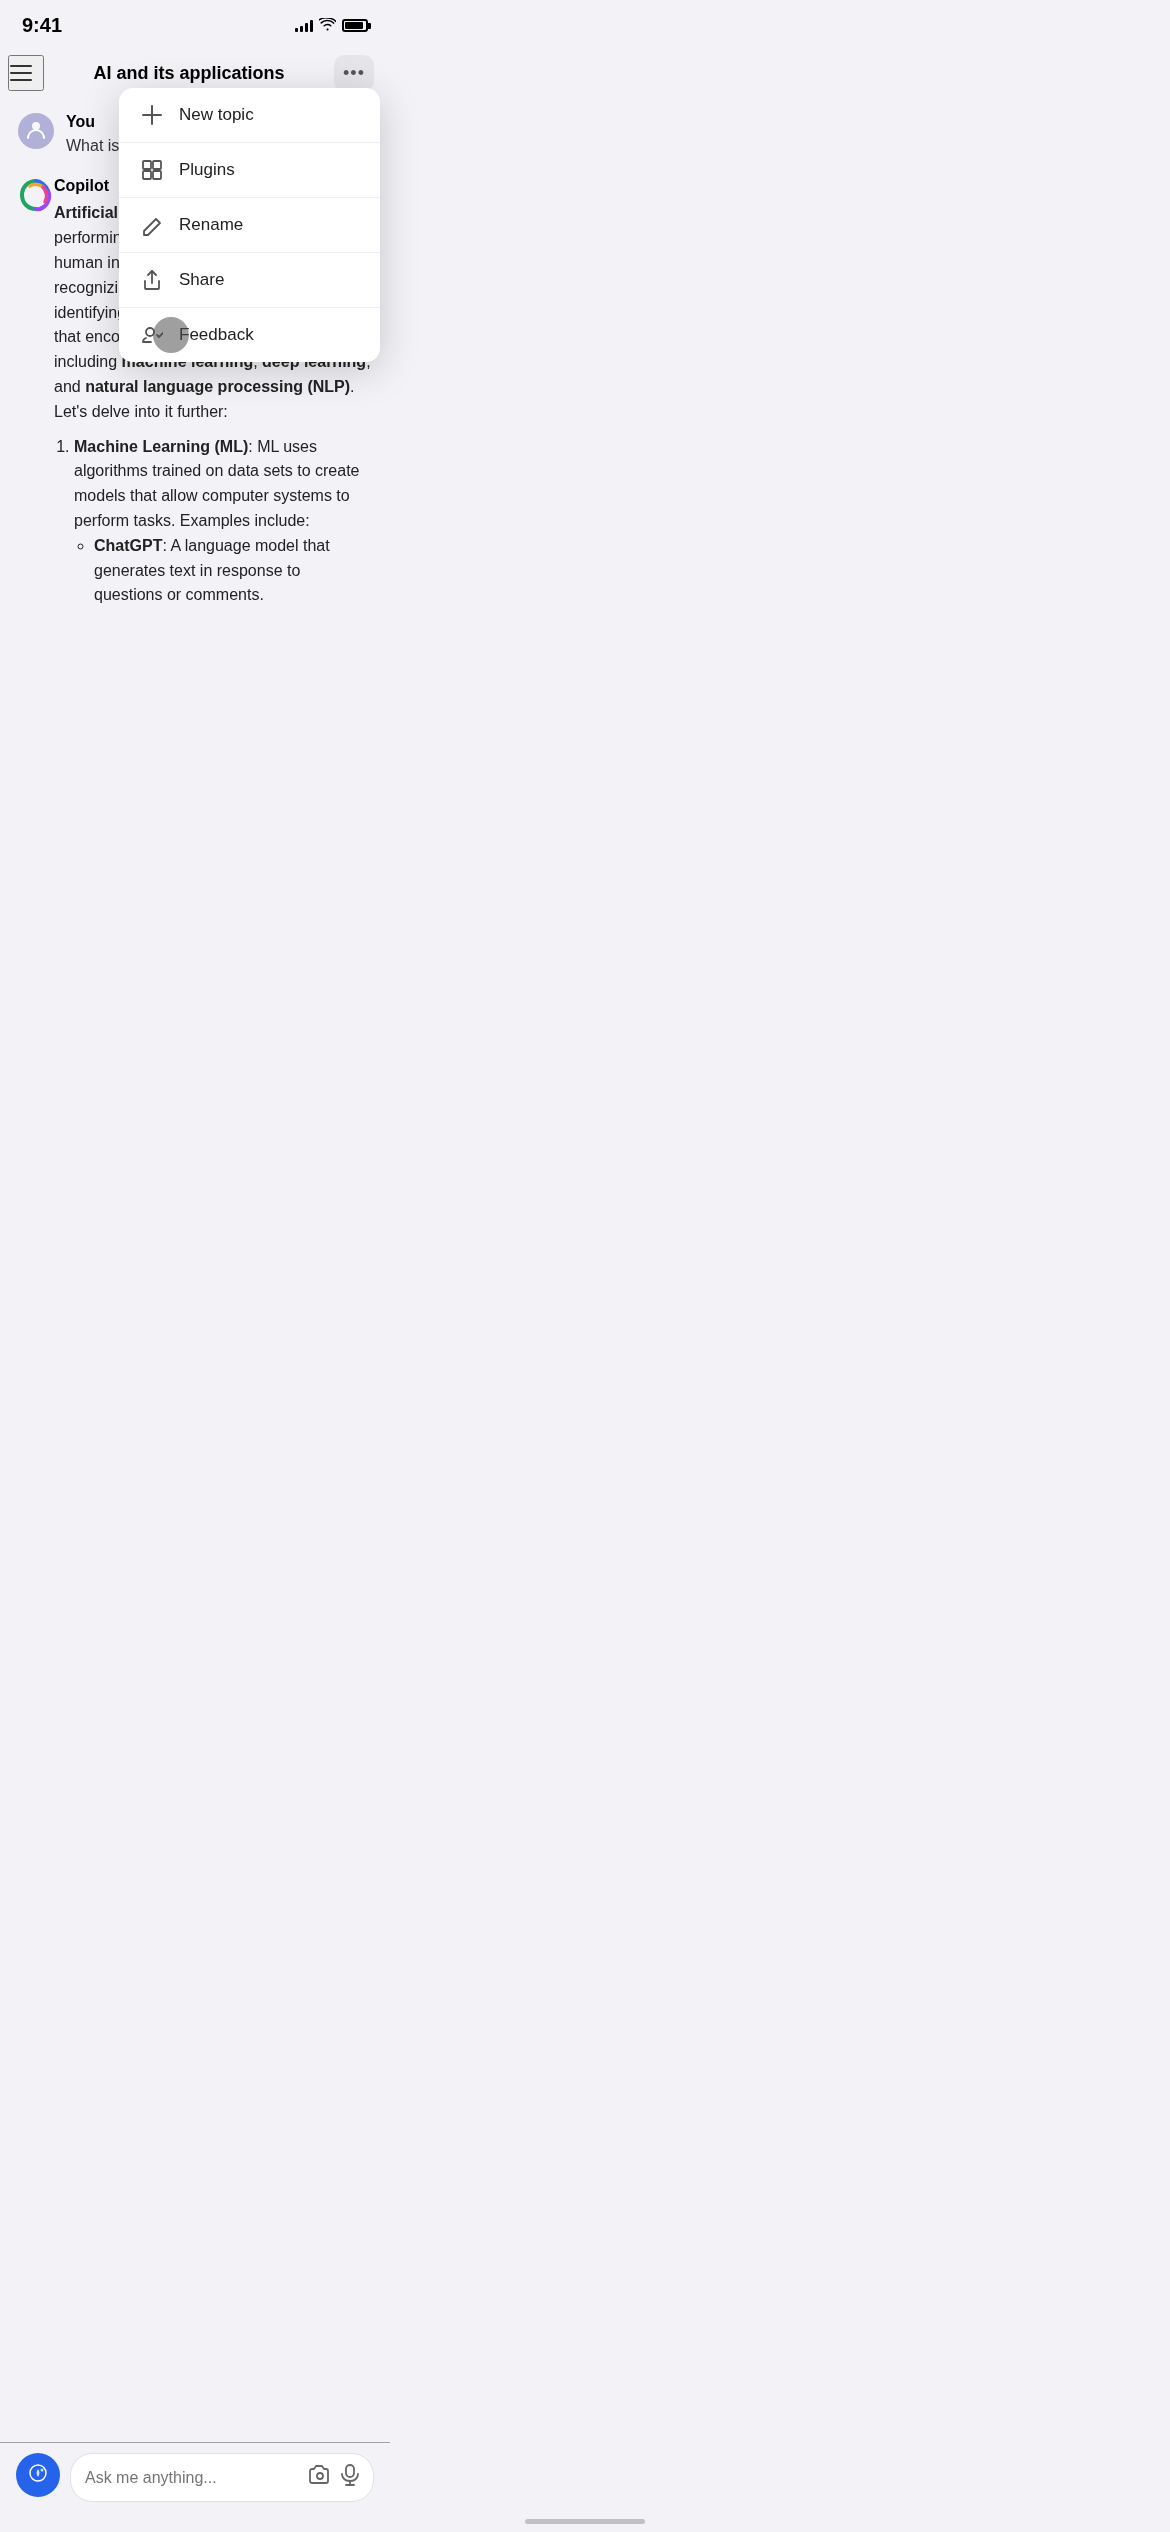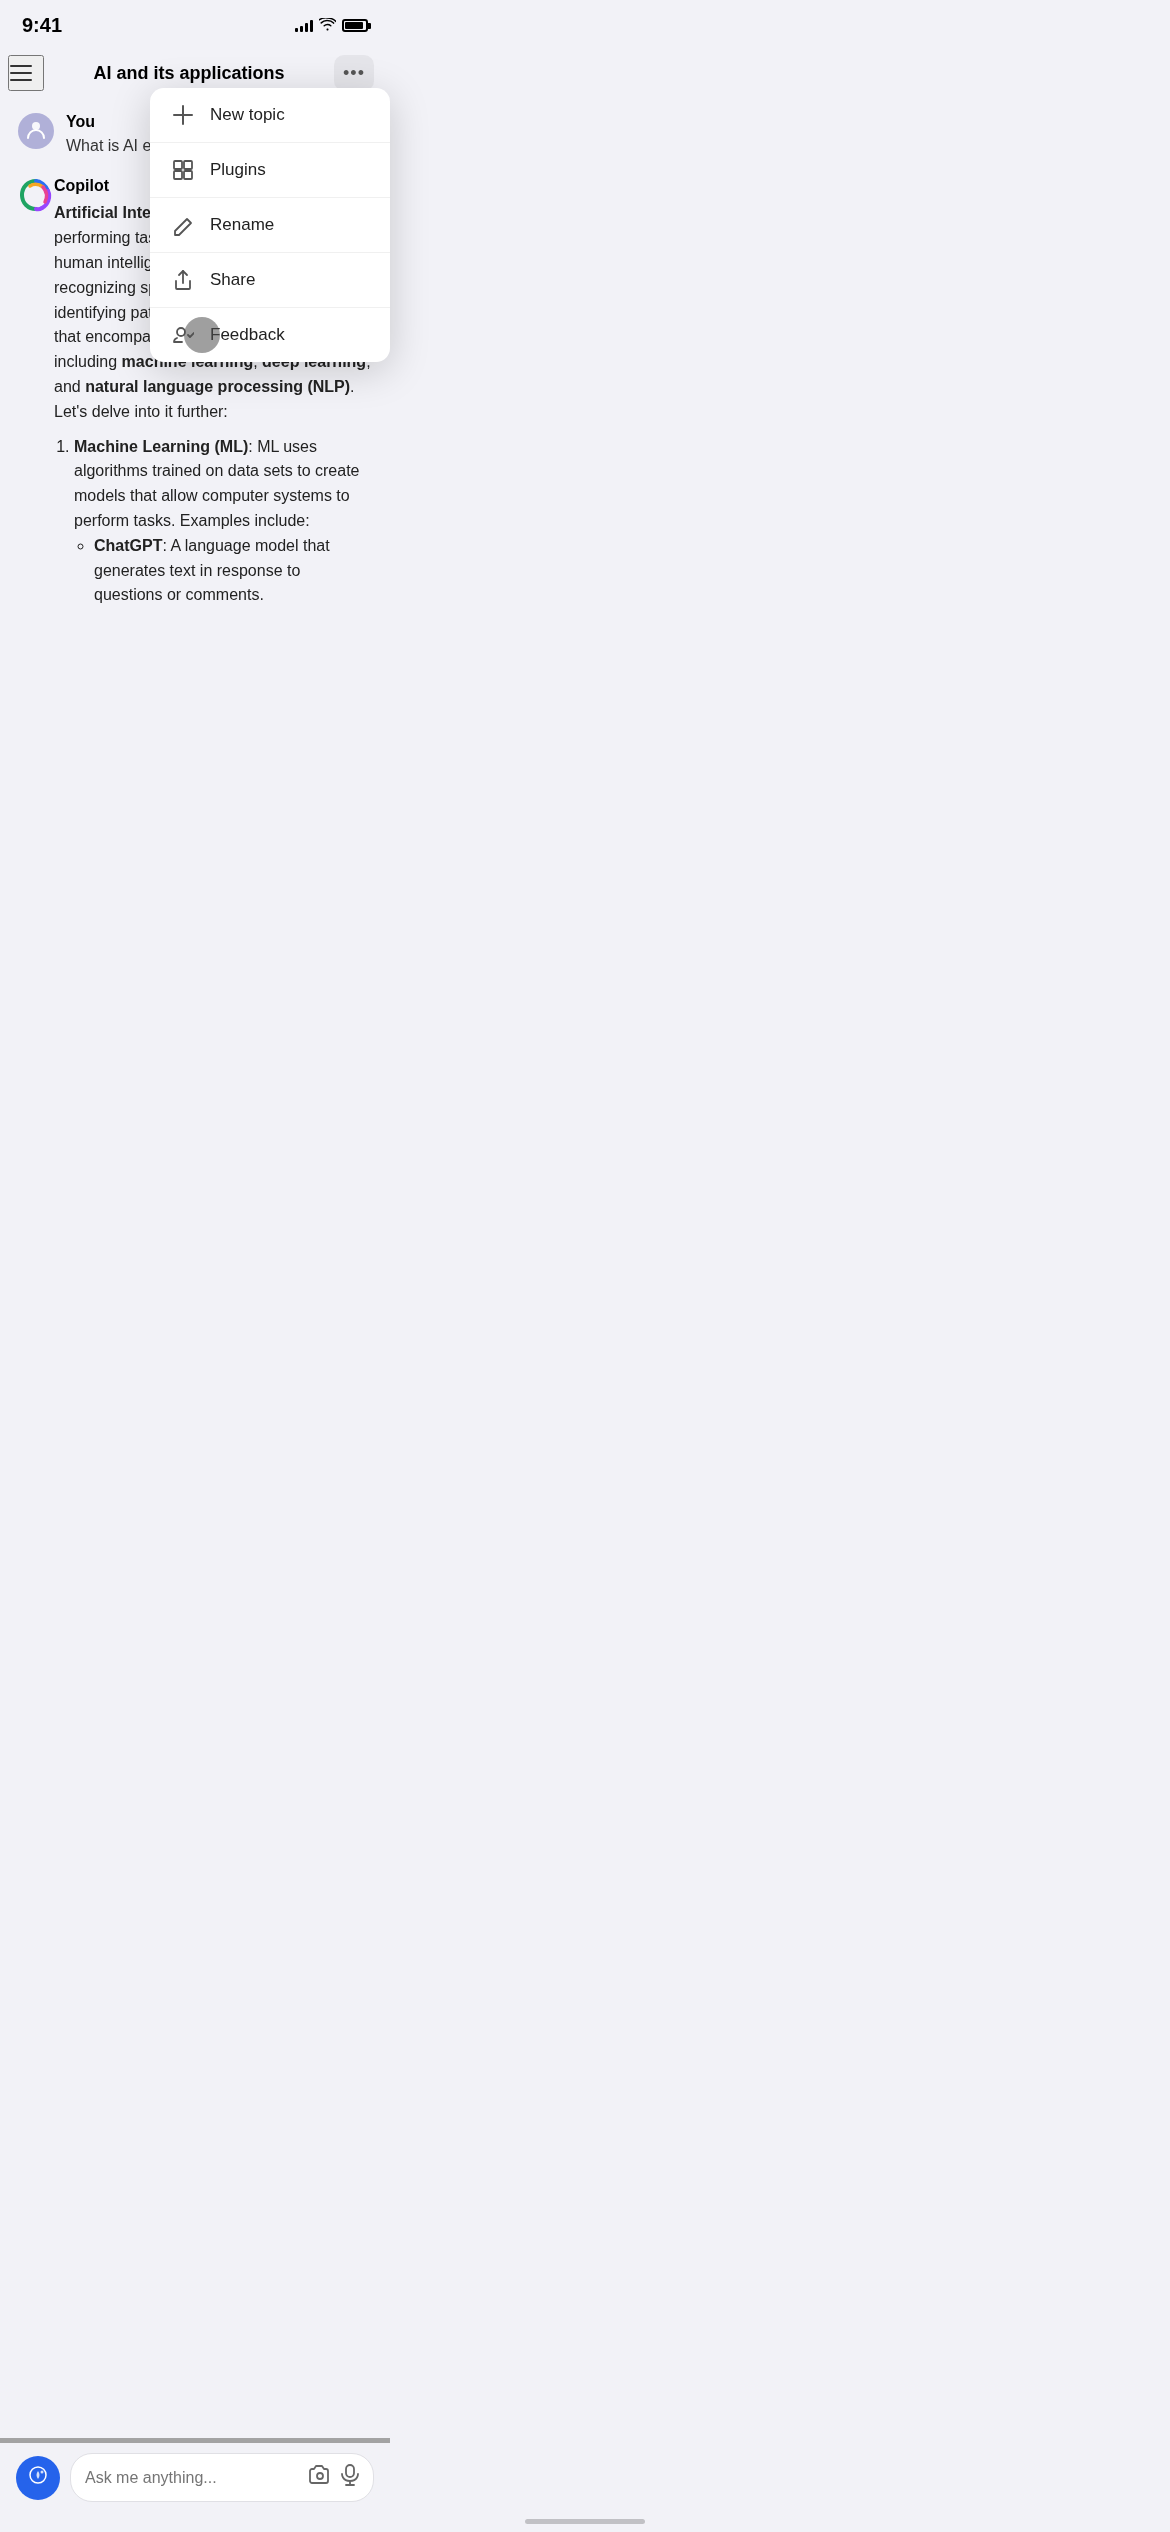--- a/index.html
+++ b/index.html
@@ -203,23 +203,23 @@
 
     
     .bottom-bar {
       position: fixed;
       bottom: 0;
       left: 0;
       width: 390px;
       background: #f2f2f7;
       padding: 10px 16px 30px 16px;
       display: flex;
-      align-items: center;
+      align-items: flex-start;
       gap: 10px;
-      border-top: 5px solid #a3a3a3;
+      border-top: 1px solid #a3a3a3;
     }
     .copilot-btn {
       width: 44px;
       height: 44px;
       border-radius: 50%;
       background: #2563eb;
       display: flex;
       align-items: center;
       justify-content: center;
       cursor: pointer;
@@ -283,22 +283,22 @@
       left: 0;
       width: 390px;
       height: 100%;
       z-index: 10;
     }
 
     
     .dropdown-menu {
       position: absolute;
       top: 88px;
-      right: 0;
-      width: 240px;
+      right: 10px;
+      width: 261px;
       background: #fff;
       border-radius: 14px;
       box-shadow: 0 8px 40px rgba(0,0,0,0.18);
       overflow: hidden;
       z-index: 20;
     }
     .menu-item {
       display: flex;
       align-items: center;
       gap: 14px;

